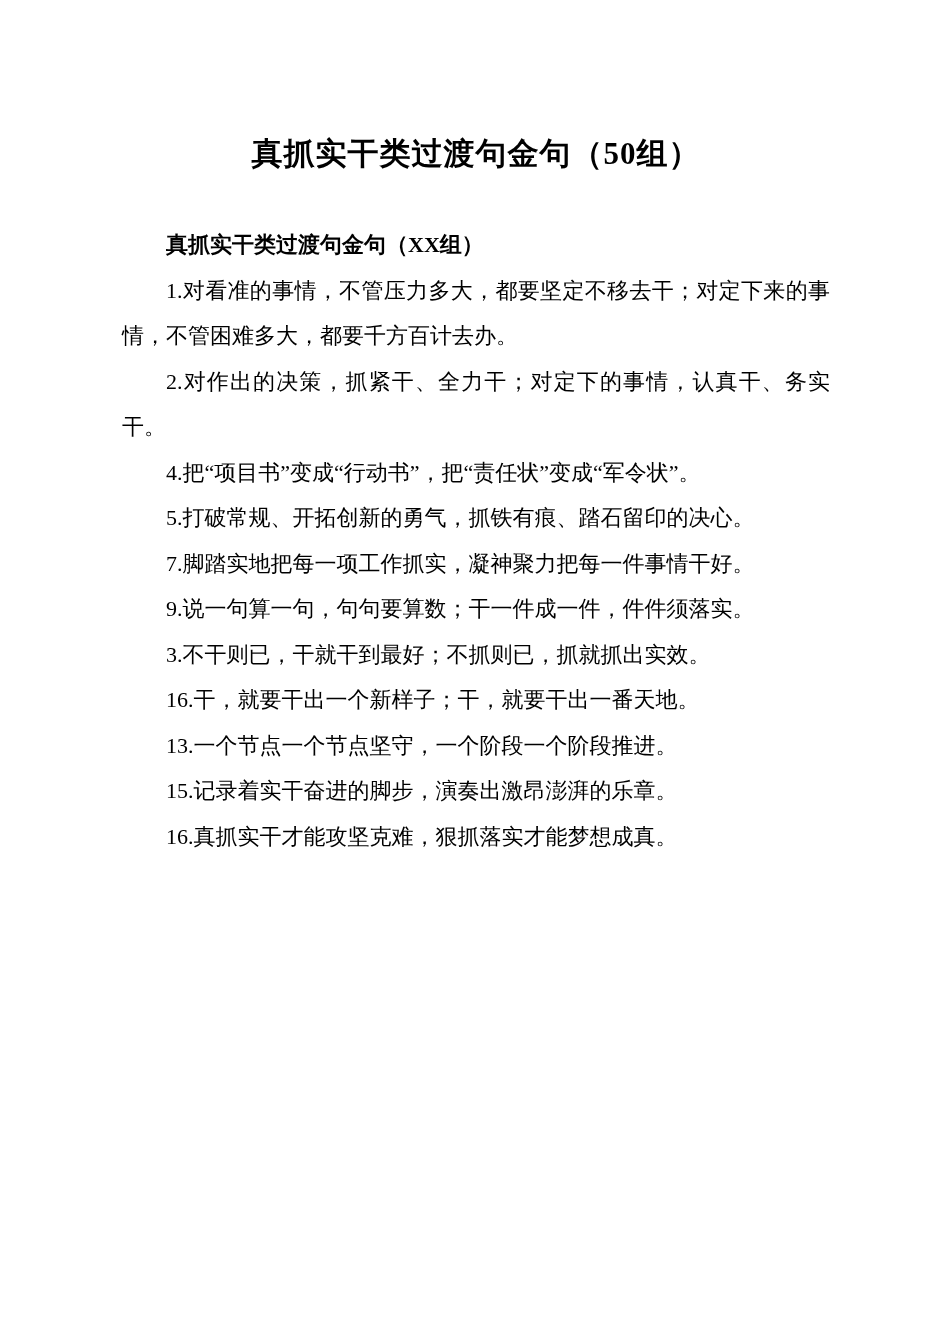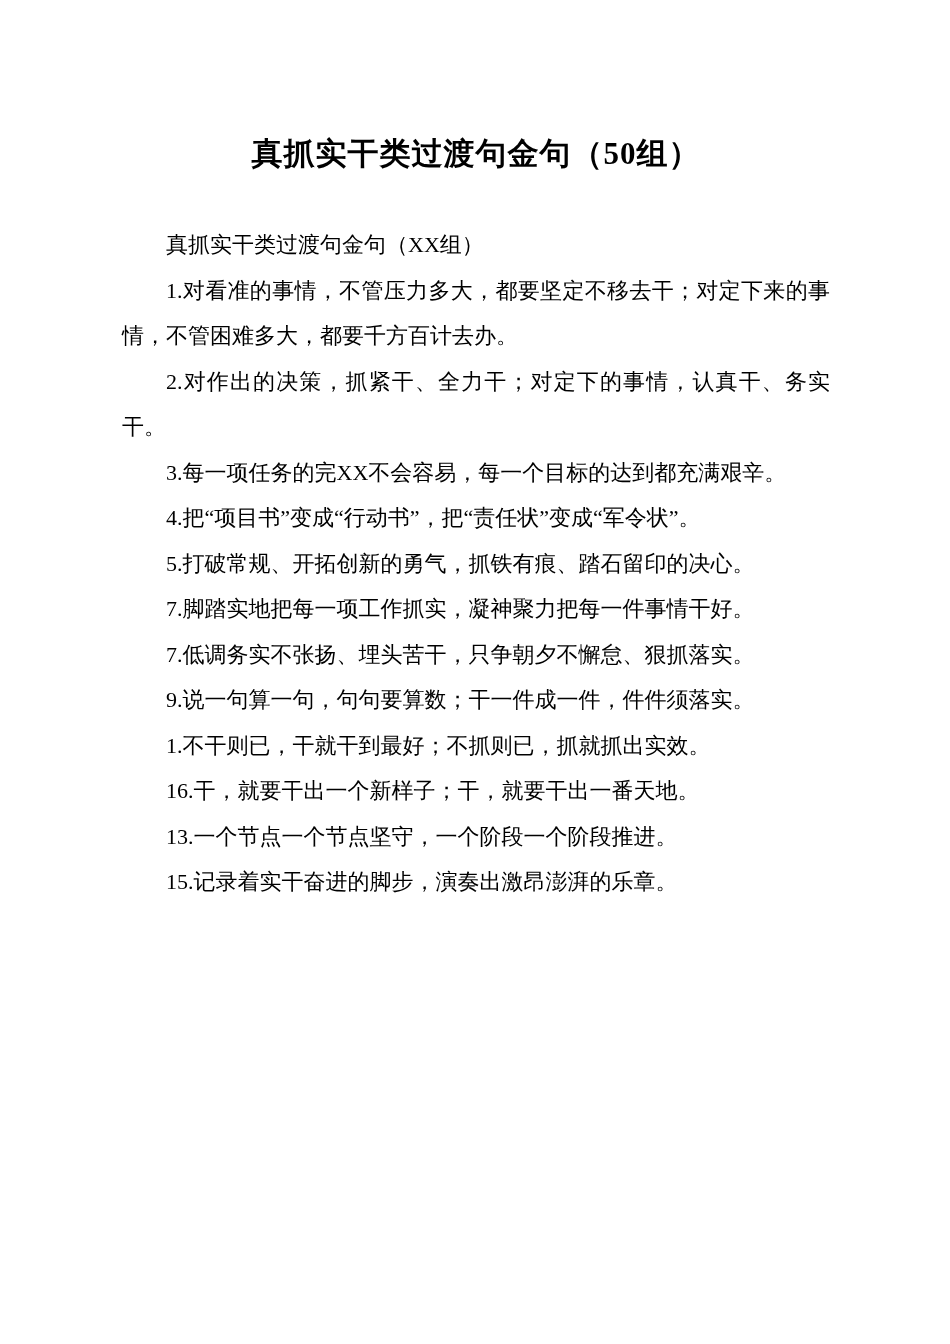--- a/index.html
+++ b/index.html
@@ -29,36 +29,35 @@
   }
   .para {
     margin: 0;
     font-size: 22px;
     line-height: 45.5px;
     text-align: justify;
     text-indent: 2em;
     word-break: break-all;
   }
   .subtitle {
-    font-weight: 400;
+    font-weight: 700;
   }
 </style>
 </head>
 <body>
 
 <div class="page">
   <h1 class="title">真抓实干类过渡句金句（50组）</h1>
 
   <p class="para subtitle">真抓实干类过渡句金句（XX组）</p>
 
   <p class="para">1.对看准的事情，不管压力多大，都要坚定不移去干；对定下来的事情，不管困难多大，都要千方百计去办。</p>
   <p class="para">2.对作出的决策，抓紧干、全力干；对定下的事情，认真干、务实干。</p>
-  <p class="para">3.每一项任务的完XX不会容易，每一个目标的达到都充满艰辛。</p>
   <p class="para">4.把“项目书”变成“行动书”，把“责任状”变成“军令状”。</p>
   <p class="para">5.打破常规、开拓创新的勇气，抓铁有痕、踏石留印的决心。</p>
   <p class="para">7.脚踏实地把每一项工作抓实，凝神聚力把每一件事情干好。</p>
-  <p class="para">7.低调务实不张扬、埋头苦干，只争朝夕不懈怠、狠抓落实。</p>
   <p class="para">9.说一句算一句，句句要算数；干一件成一件，件件须落实。</p>
-  <p class="para">1.不干则已，干就干到最好；不抓则已，抓就抓出实效。</p>
+  <p class="para">3.不干则已，干就干到最好；不抓则已，抓就抓出实效。</p>
   <p class="para">16.干，就要干出一个新样子；干，就要干出一番天地。</p>
   <p class="para">13.一个节点一个节点坚守，一个阶段一个阶段推进。</p>
   <p class="para">15.记录着实干奋进的脚步，演奏出激昂澎湃的乐章。</p>
+  <p class="para">16.真抓实干才能攻坚克难，狠抓落实才能梦想成真。</p>
 </div>
 
 </body></html>

